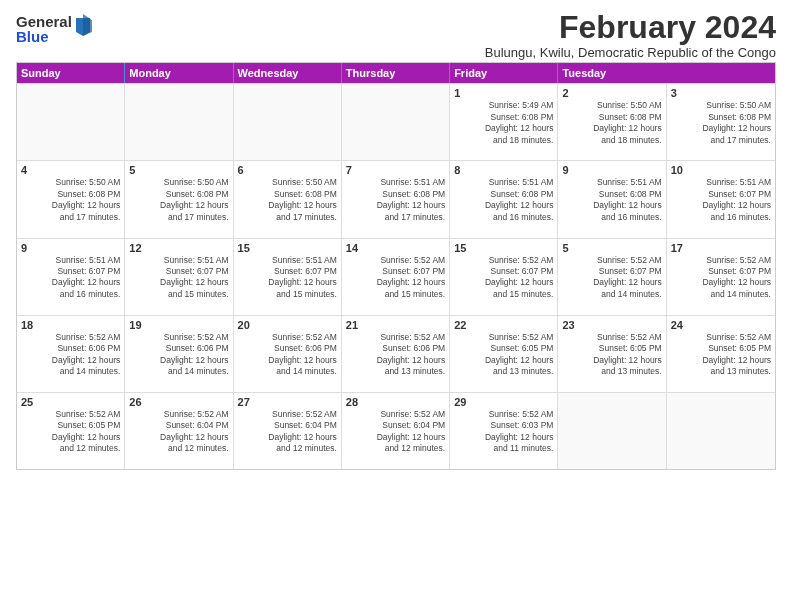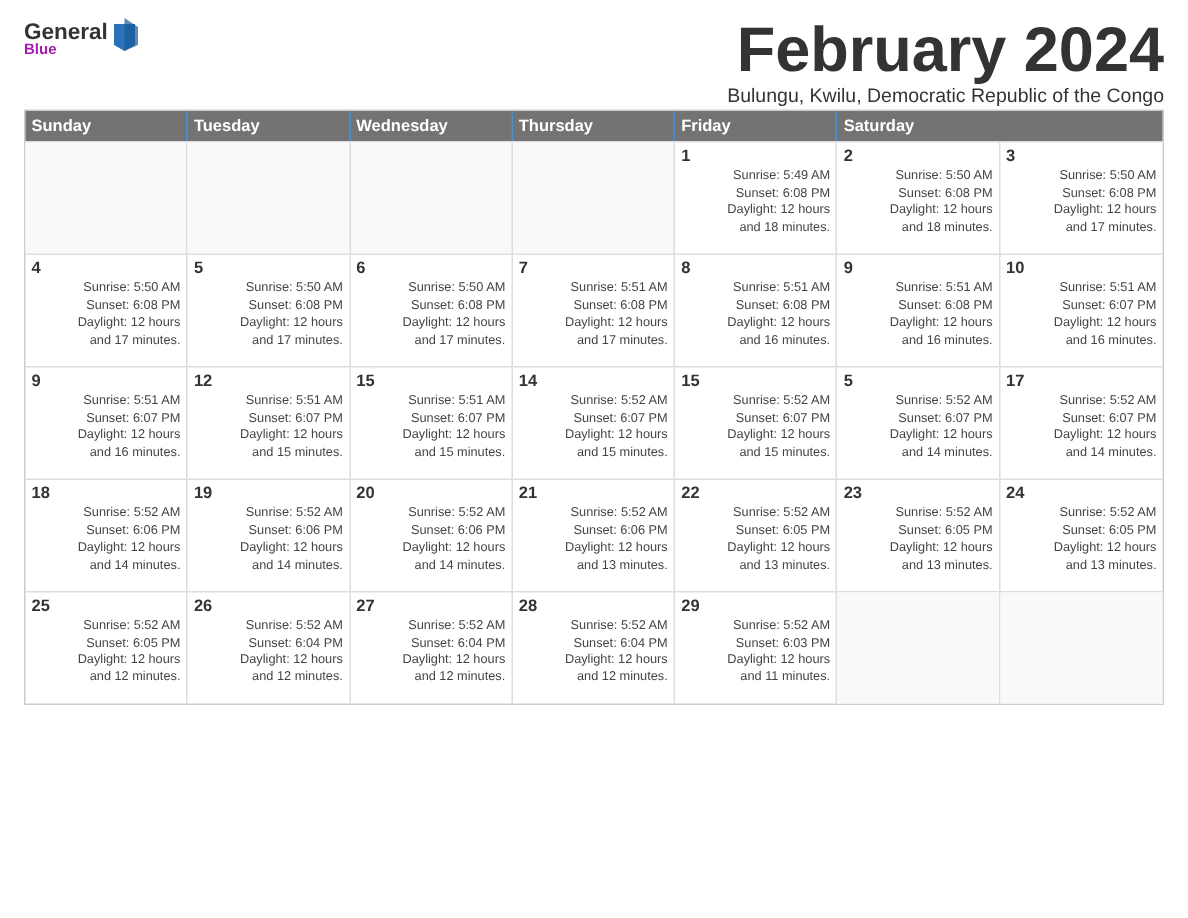--- a/index.html
+++ b/index.html
@@ -32,54 +32,54 @@
       display: flex;
       flex-direction: column;
       line-height: 1;
     }
     .logo-general {
       font-size: 15px;
       font-weight: bold;
       color: #333;
     }
     .logo-blue {
-      font-size: 10px;
-      font-weight: bold;
-      color: #a21caf;
+      font-size: 15px;
+      font-weight: bold;
+      color: #1d4ed8;
     }
     .logo-icon {
       width: 18px;
       height: 22px;
       margin-left: 2px;
       margin-top: -8px;
     }
     .title-section {
       text-align: right;
     }
     .month-title {
-      font-size: 42px;
+      font-size: 32px;
       font-weight: bold;
       color: #333;
       line-height: 1.1;
     }
     .subtitle {
       font-size: 13px;
       color: #333;
       font-weight: normal;
     }
     .calendar {
       flex: 1;
       border: 1px solid #ccc;
       display: flex;
       flex-direction: column;
     }
     .cal-header {
       display: grid;
       grid-template-columns: repeat(7, 1fr);
-      background: #737373;
+      background: #a21caf;
     }
     .cal-header-cell {
       color: #fff;
       font-size: 11px;
       font-weight: bold;
       padding: 4px 4px;
       text-align: left;
       border-right: 1px solid #4a8fd0;
     }
     .cal-header-cell:last-child { border-right: none; }
@@ -134,25 +134,25 @@
     </div>
     <div class="title-section">
       <div class="month-title">February 2024</div>
       <div class="subtitle">Bulungu, Kwilu, Democratic Republic of the Congo</div>
     </div>
   </div>
 
   <div class="calendar">
     <div class="cal-header">
     <div class="cal-header-cell">Sunday</div>
-        <div class="cal-header-cell">Tuesday</div>
+        <div class="cal-header-cell">Monday</div>
         <div class="cal-header-cell">Wednesday</div>
         <div class="cal-header-cell">Thursday</div>
         <div class="cal-header-cell">Friday</div>
-        <div class="cal-header-cell">Saturday</div>
+        <div class="cal-header-cell">Tuesday</div>
       </div>
     <div class="cal-body">
     <div class="cal-row">
           <div class="cal-cell empty"></div>
           <div class="cal-cell empty"></div>
           <div class="cal-cell empty"></div>
           <div class="cal-cell empty"></div>
           <div class="cal-cell">
             <div class="day-number">1</div>
             <div class="day-info">Sunrise: 5:49 AM<br>Sunset: 6:08 PM<br>Daylight: 12 hours<br>and 18 minutes.</div>

